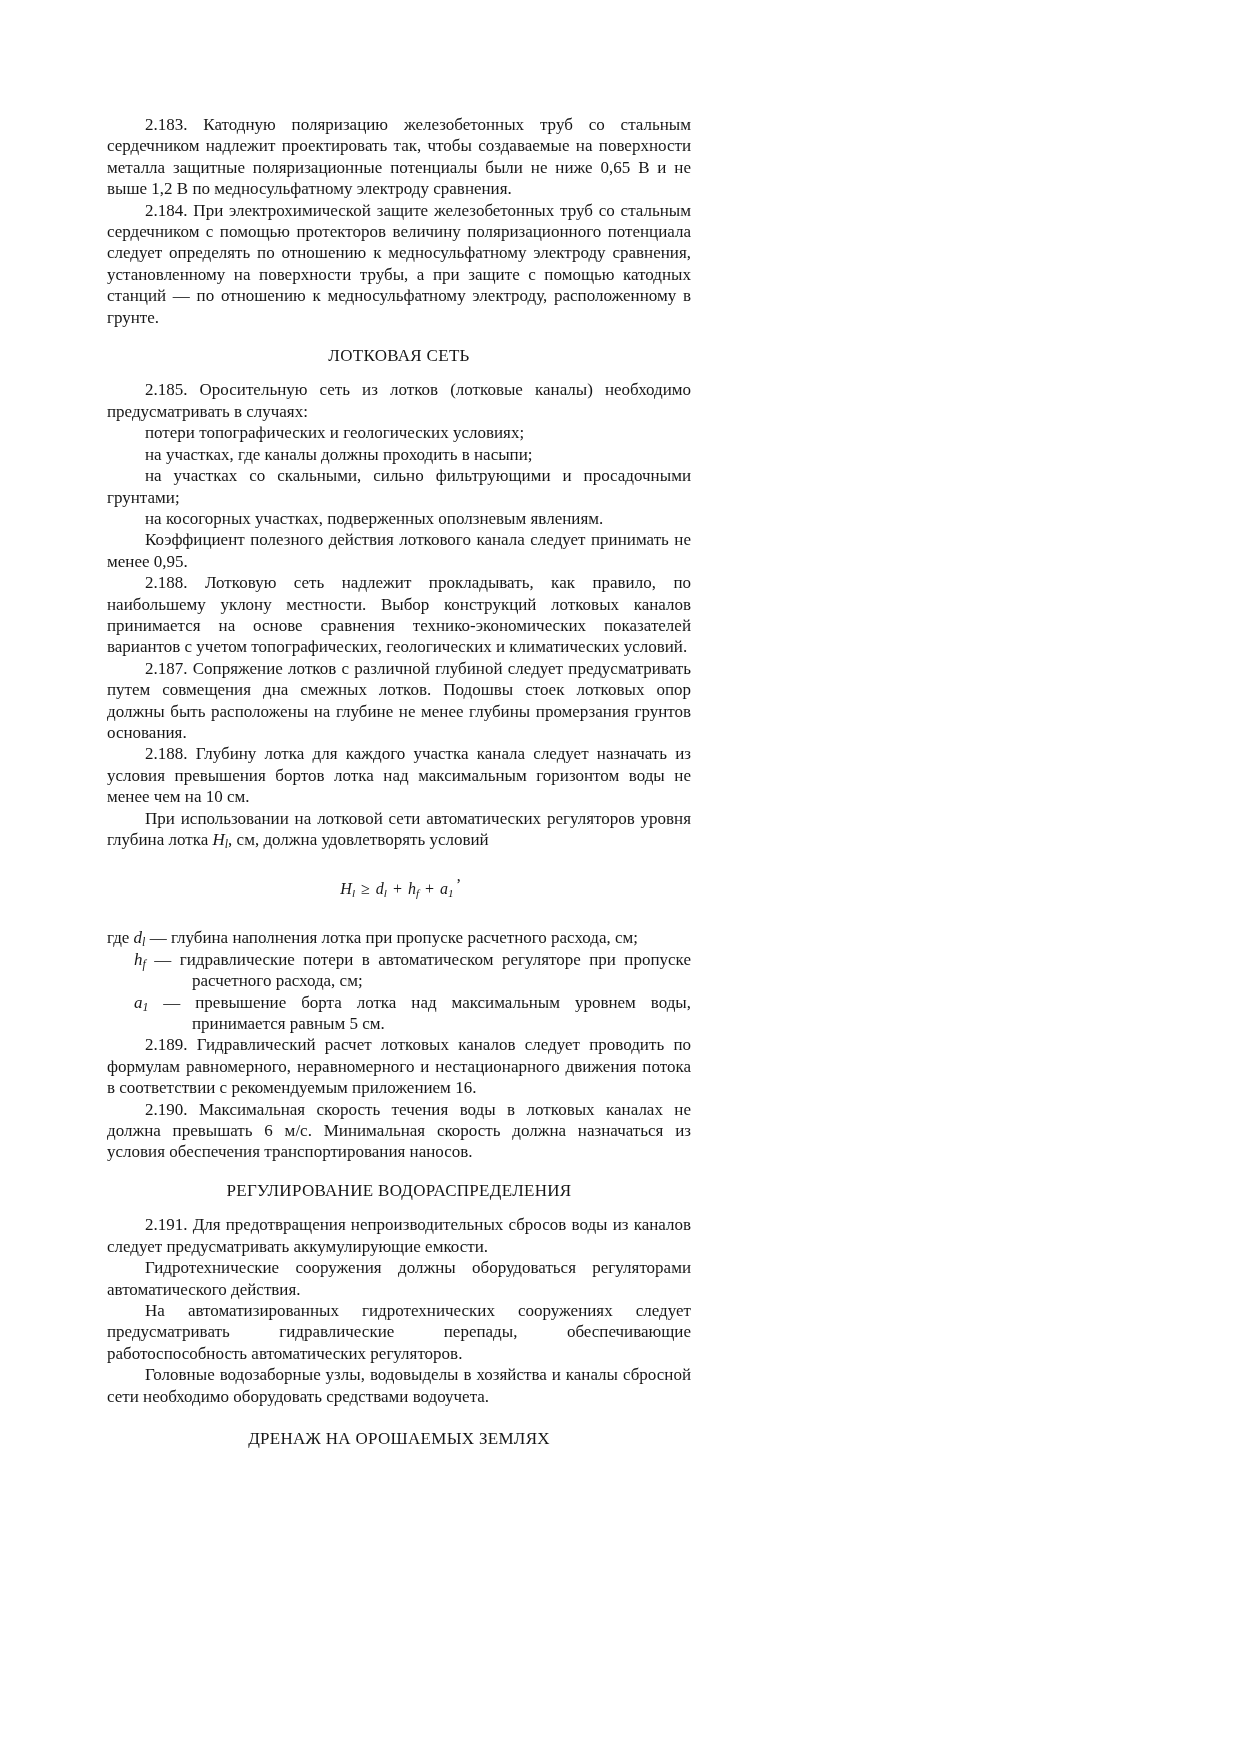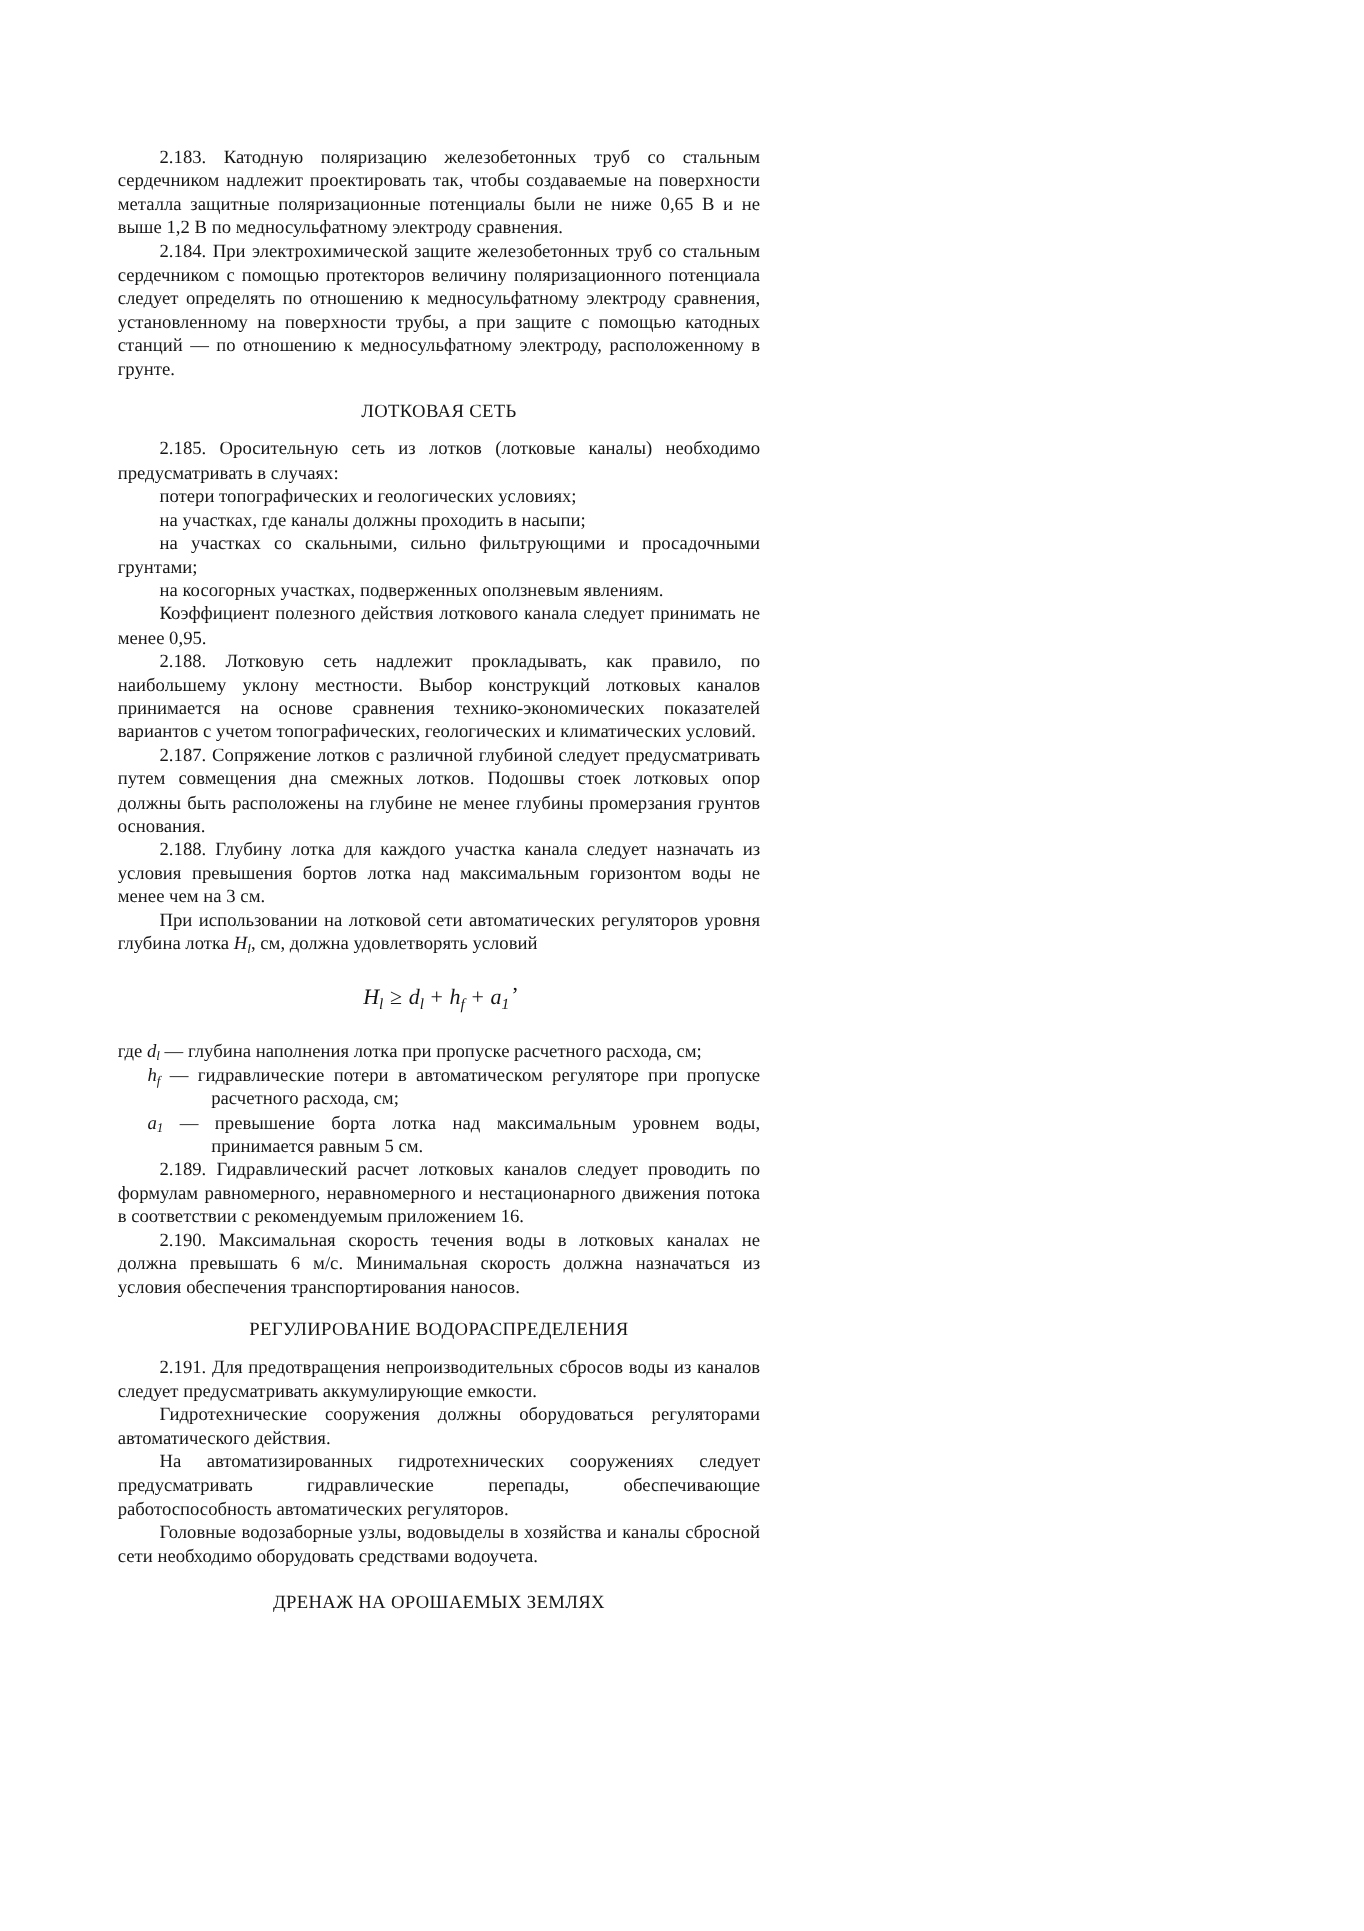--- a/index.html
+++ b/index.html
@@ -12,21 +12,21 @@
     width: 1240px;
     height: 1755px;
     background: #ffffff;
     overflow: hidden;
     font-family: "Liberation Serif", "DejaVu Serif", serif;
     color: #161616;
   }
   .content {
     position: absolute;
     left: 107px;
-    top: 132px;
+    top: 114px;
     width: 584px;
     font-size: 17px;
     line-height: 21.4px;
   }
   .p {
     margin: 0;
     text-indent: 38px;
     text-align: justify;
   }
   .heading {
@@ -35,21 +35,21 @@
     font-weight: normal;
     text-align: center;
     letter-spacing: 0.3px;
   }
   .heading-last {
     margin-top: 21px;
   }
   .formula {
     margin: 27px 0 26px 0;
     text-align: center;
-    font-size: 20px;
+    font-size: 16px;
     line-height: 24px;
   }
   .mvar {
     font-style: italic;
   }
   .msub {
     font-size: 70%;
     line-height: 0;
     position: relative;
     top: 0.25em;
@@ -85,21 +85,21 @@
     <h2 class="heading">ЛОТКОВАЯ СЕТЬ</h2>
 
     <p class="p">2.185. Оросительную сеть из лотков (лотковые каналы) необходимо предусматривать в случаях:</p>
     <p class="p">потери топографических и геологических условиях;</p>
     <p class="p">на участках, где каналы должны проходить в насыпи;</p>
     <p class="p">на участках со скальными, сильно фильтрующими и просадочными грунтами;</p>
     <p class="p">на косогорных участках, подверженных оползневым явлениям.</p>
     <p class="p">Коэффициент полезного действия лоткового канала следует принимать не менее 0,95.</p>
     <p class="p">2.188. Лотковую сеть надлежит прокладывать, как правило, по наибольшему уклону местности. Выбор конструкций лотковых каналов принимается на основе сравнения технико-экономических показателей вариантов с учетом топографических, геологических и климатических условий.</p>
     <p class="p">2.187. Сопряжение лотков с различной глубиной следует предусматривать путем совмещения дна смежных лотков. Подошвы стоек лотковых опор должны быть расположены на глубине не менее глубины промерзания грунтов основания.</p>
-    <p class="p">2.188. Глубину лотка для каждого участка канала следует назначать из условия превышения бортов лотка над максимальным горизонтом воды не менее чем на 3 см.</p>
+    <p class="p">2.188. Глубину лотка для каждого участка канала следует назначать из условия превышения бортов лотка над максимальным горизонтом воды не менее чем на 10 см.</p>
 
     <p class="p"><span>При использовании на лотковой сети автоматических регуляторов уровня глубина лотка </span><i class="mvar">H</i><sub class="msub">l</sub><span>, см, должна удовлетворять условий</span></p>
 
     <div class="formula"><i class="mvar">H</i><sub class="msub">l</sub><span class="mop">≥</span><i class="mvar">d</i><sub class="msub">l</sub><span class="mop">+</span><i class="mvar">h</i><sub class="msub">f</sub><span class="mop">+</span><i class="mvar">a</i><sub class="msub">1</sub><span class="fcomma">,</span></div>
 
     <p class="def"><span>где </span><i class="mvar">d</i><sub class="msub">l</sub><span> — глубина наполнения лотка при пропуске расчетного расхода, см;</span></p>
 
     <p class="def def-hang"><i class="mvar">h</i><sub class="msub">f</sub><span> — гидравлические потери в автоматическом регуляторе при пропуске расчетного расхода, см;</span></p>
 
     <p class="def def-hang"><i class="mvar">a</i><sub class="msub">1</sub><span> — превышение борта лотка над максимальным уровнем воды, принимается равным 5 см.</span></p>

